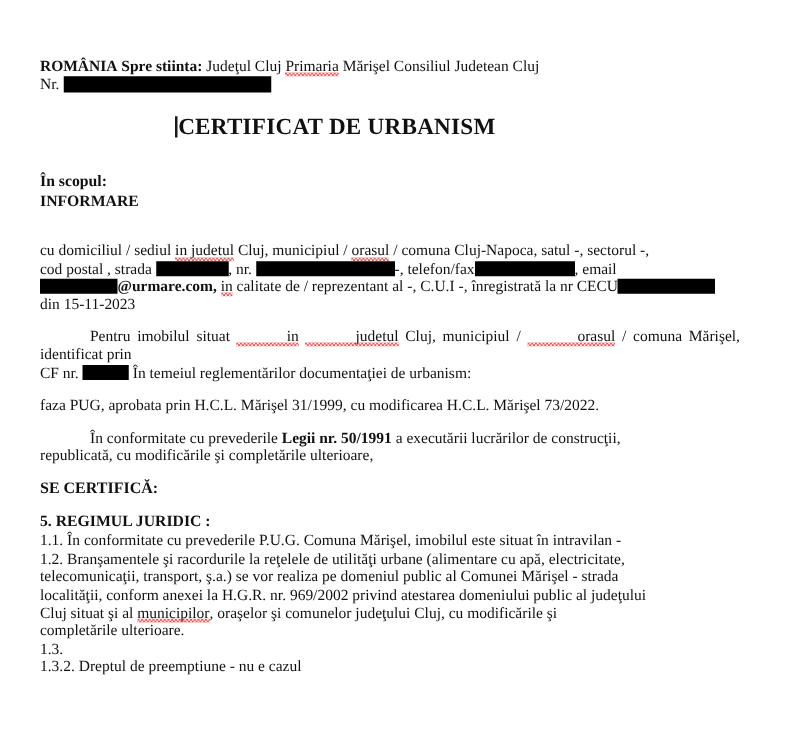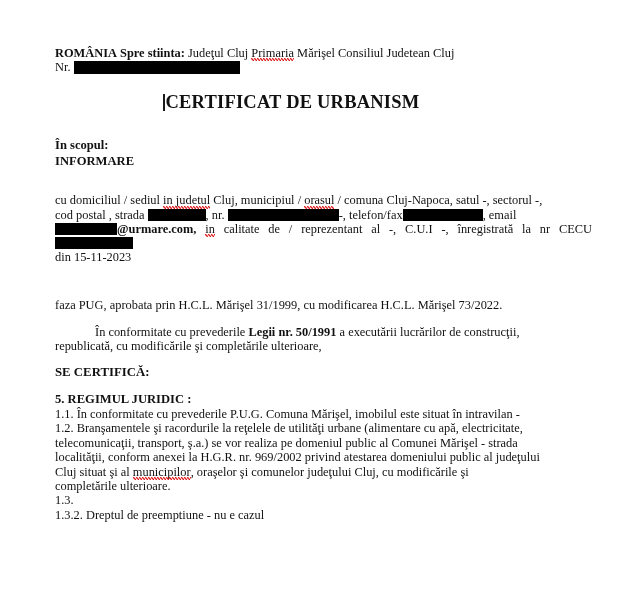--- a/index.html
+++ b/index.html
@@ -13,21 +13,21 @@
     overflow: hidden;
     font-family: "Liberation Serif", "DejaVu Serif", serif;
     color: #111111;
   }
   .page {
     position: relative;
     width: 640px;
     height: 600px;
     background: #ffffff;
     box-sizing: border-box;
-    padding: 46px 48px 0 55px;
+    padding: 46px 48px 0 32px;
   }
   .doc-line {
     font-size: 12.4px;
     line-height: 14.2px;
     text-align: justify;
     text-justify: inter-word;
     white-space: normal;
   }
   .b { font-weight: bold; }
   .center { }
@@ -139,22 +139,30 @@
     </div>
     <div class="para">
       <span class="redact" style="width:62px;"></span><span class="b">@urmare.com, </span><span class="sq">in</span><span> calitate de / reprezentant al -, C.U.I -, înregistrată la nr CECU</span><span class="redact" style="width:78px;"></span>
     </div>
     <div class="para">din 15-11-2023</div>
   </div>
 
   <div class="gap-md"></div>
 
   <div class="doc-line">
+    <div class="para" style="text-indent:40px;">
+      <span>Pentru imobilul situat </span><span class="sq">in</span><span>  </span><span class="sq">judetul</span><span> Cluj, municipiul / </span><span class="sq">orasul</span><span> / comuna Mărişel, identificat prin</span>
+    </div>
+    <div class="para">
+      <span>CF nr.</span>
+      <span class="redact" style="width:37px;"></span>
+      <span>În temeiul reglementărilor documentaţiei de urbanism:</span>
+    </div>
   </div>
-  <div class="doc-line" style="margin-top:22px;">faza PUG, aprobata prin H.C.L. Mărişel 31/1999, cu modificarea H.C.L. Mărişel 73/2022.</div>
+  <div class="doc-line" style="margin-top:12px;">faza PUG, aprobata prin H.C.L. Mărişel 31/1999, cu modificarea H.C.L. Mărişel 73/2022.</div>
 
   <div class="gap-md"></div>
 
   <div class="doc-line">
     <div class="para" style="text-indent:40px;">
       <span>În conformitate cu prevederile </span><span class="b">Legii nr. 50/1991</span><span> a executării lucrărilor de construcţii,</span>
     </div>
     <div class="para">republicată, cu modificările şi completările ulterioare,</div>
   </div>
 

